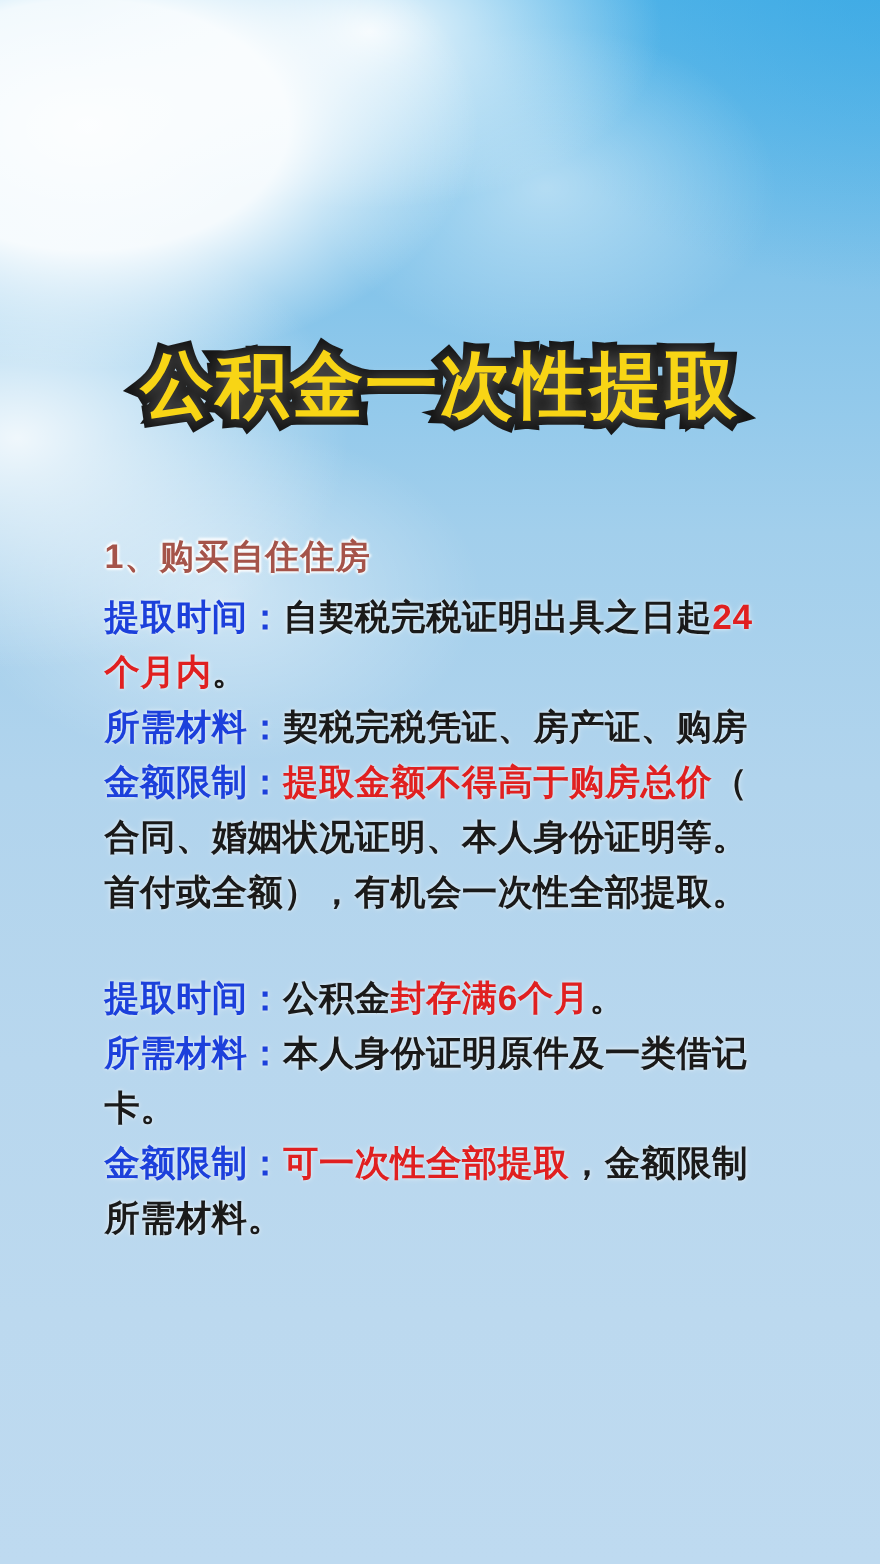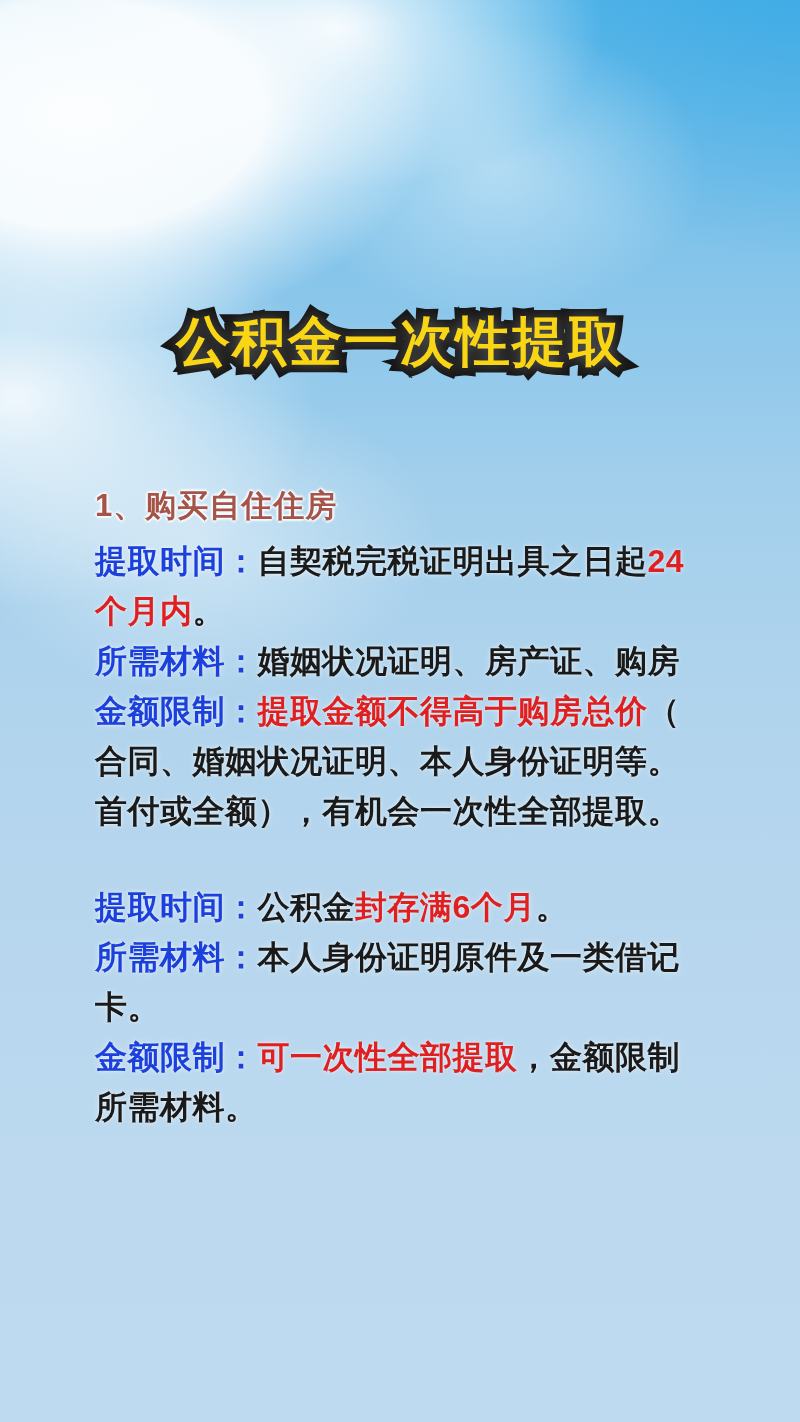--- a/index.html
+++ b/index.html
@@ -27,21 +27,21 @@
       radial-gradient(ellipse 640px 520px at 102% -4%, rgba(42,162,226,0.65) 0%, rgba(42,162,226,0) 62%),
       linear-gradient(180deg, #5ab7e9 0%, #84c4ea 18%, #a2cfec 34%, #b1d4ed 50%, #b8d7ee 68%, #bcd9ef 84%, #bedaf0 100%);
   }
   .title {
     position: absolute;
     top: 306px;
     left: 0;
     width: 800px;
     margin: 0;
     text-align: center;
-    font-size: 54px;
+    font-size: 66px;
     font-weight: 900;
     letter-spacing: 2px;
     color: var(--title-yellow, #f8d515);
     -webkit-text-stroke: 15px var(--title-outline, #161616);
     paint-order: stroke fill;
     text-shadow: 0 0 14px rgba(255,255,255,0.35);
     white-space: nowrap;
   }
   .content {
     position: absolute;
@@ -81,21 +81,21 @@
 </head>
 <body>
 
 <div class="poster">
   <h1 class="title">公积金一次性提取</h1>
   <main class="content" id="sections-root">
       <section class="rule-section">
         <h2 class="section-heading">1、购买自住住房</h2>
         <p class="rule-line"><span class="seg-label">提取时间：</span><span class="seg-body">自契税完税证明出具之日起</span><span class="seg-highlight">24</span></p>
         <p class="rule-line"><span class="seg-highlight">个月内</span><span class="seg-body">。</span></p>
-        <p class="rule-line"><span class="seg-label">所需材料：</span><span class="seg-body">婚姻状况证明、房产证、购房</span></p>
+        <p class="rule-line"><span class="seg-label">所需材料：</span><span class="seg-body">契税完税凭证、房产证、购房</span></p>
         <p class="rule-line"><span class="seg-label">金额限制：</span><span class="seg-highlight">提取金额不得高于购房总价</span><span class="seg-body">（</span></p>
         <p class="rule-line"><span class="seg-body">合同、婚姻状况证明、本人身份证明等。</span></p>
         <p class="rule-line"><span class="seg-body">首付或全额），有机会一次性全部提取。</span></p>
       </section>
       <section class="rule-section">
         <p class="rule-line"><span class="seg-label">提取时间：</span><span class="seg-body">公积金</span><span class="seg-highlight">封存满6个月</span><span class="seg-body">。</span></p>
         <p class="rule-line"><span class="seg-label">所需材料：</span><span class="seg-body">本人身份证明原件及一类借记</span></p>
         <p class="rule-line"><span class="seg-body">卡。</span></p>
         <p class="rule-line"><span class="seg-label">金额限制：</span><span class="seg-highlight">可一次性全部提取</span><span class="seg-body">，金额限制</span></p>
         <p class="rule-line"><span class="seg-body">所需材料。</span></p>

